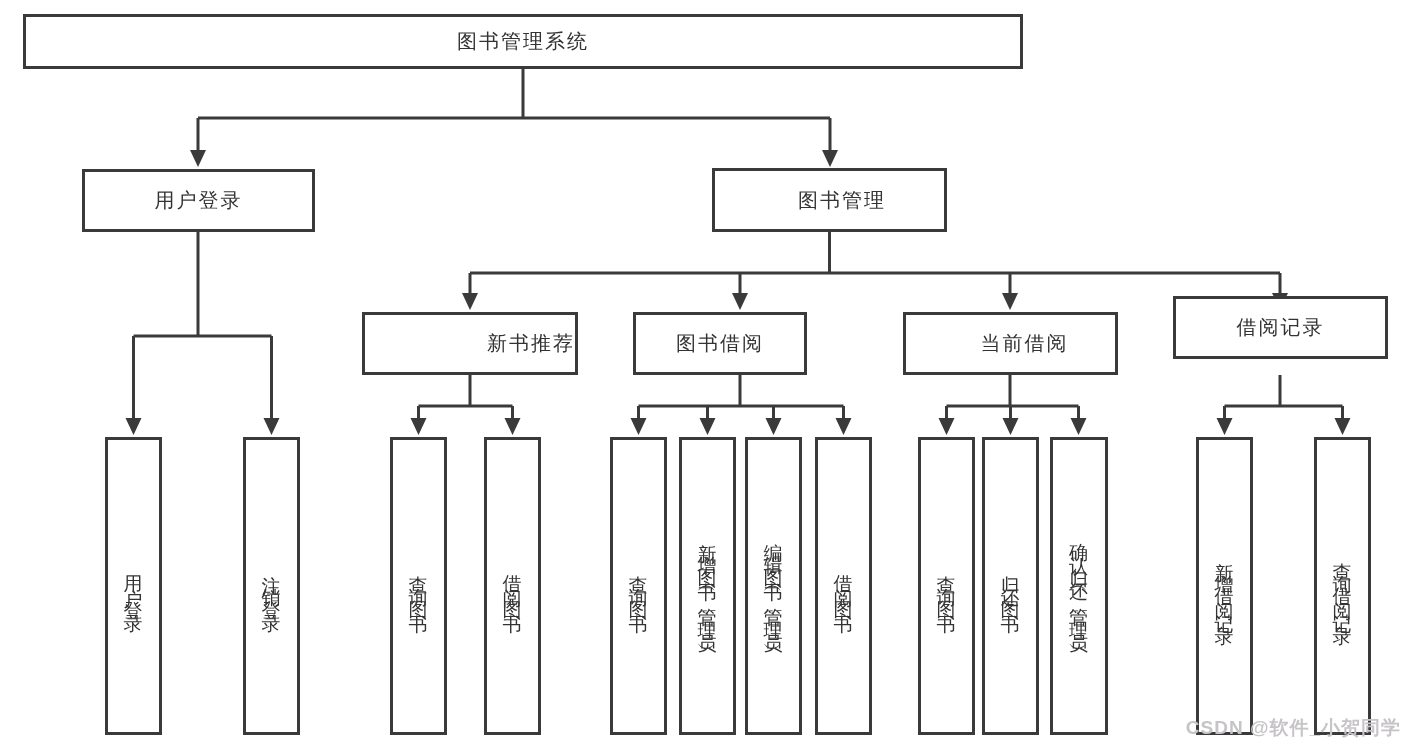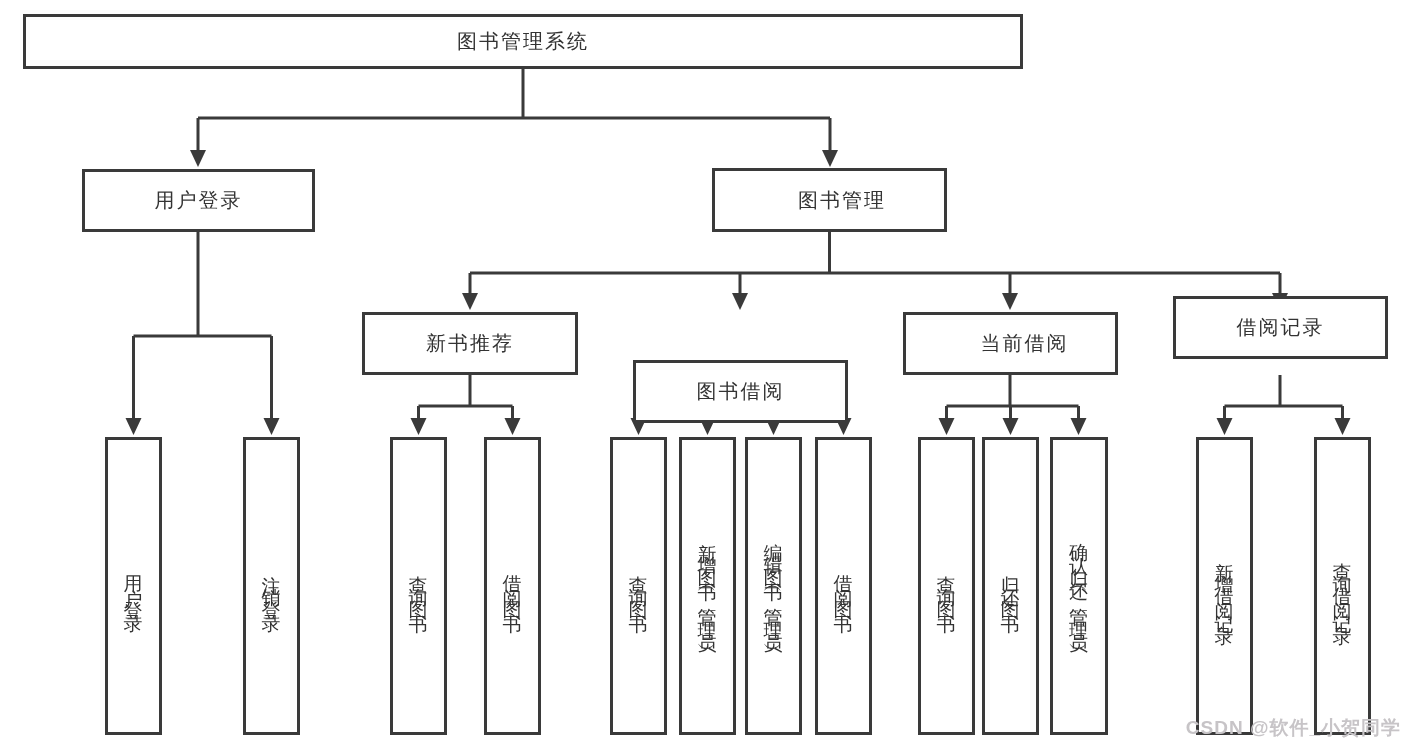--- a/index.html
+++ b/index.html
@@ -96,24 +96,24 @@
     <span class="label">图书管理系统</span>
   </div>
 
   <div class="node h" style="left:82px; top:169px; width:233px; height:63px;">
     <span class="label">用户登录</span>
   </div>
   <div class="node h" style="left:712px; top:168px; width:235px; height:64px;padding-left:25px;">
     <span class="label">图书管理</span>
   </div>
 
-  <div class="node h" style="left:362px; top:312px; width:216px; height:63px;">
+  <div class="node h" style="left:362px; top:312px; width:216px; height:63px;justify-content:flex-end;">
     <span class="label">新书推荐</span>
   </div>
-  <div class="node h" style="left:633px; top:312px; width:215px; height:63px;margin-top:48px;">
+  <div class="node h" style="left:633px; top:312px; width:174px; height:63px;">
     <span class="label">图书借阅</span>
   </div>
   <div class="node h" style="left:903px; top:312px; width:215px; height:63px;padding-left:28px;">
     <span class="label">当前借阅</span>
   </div>
   <div class="node h" style="left:1173px; top:296px; width:215px; height:63px;">
     <span class="label">借阅记录</span>
   </div>
 
   <div class="node v" style="left:105px; top:437px; width:57px; height:298px;">

